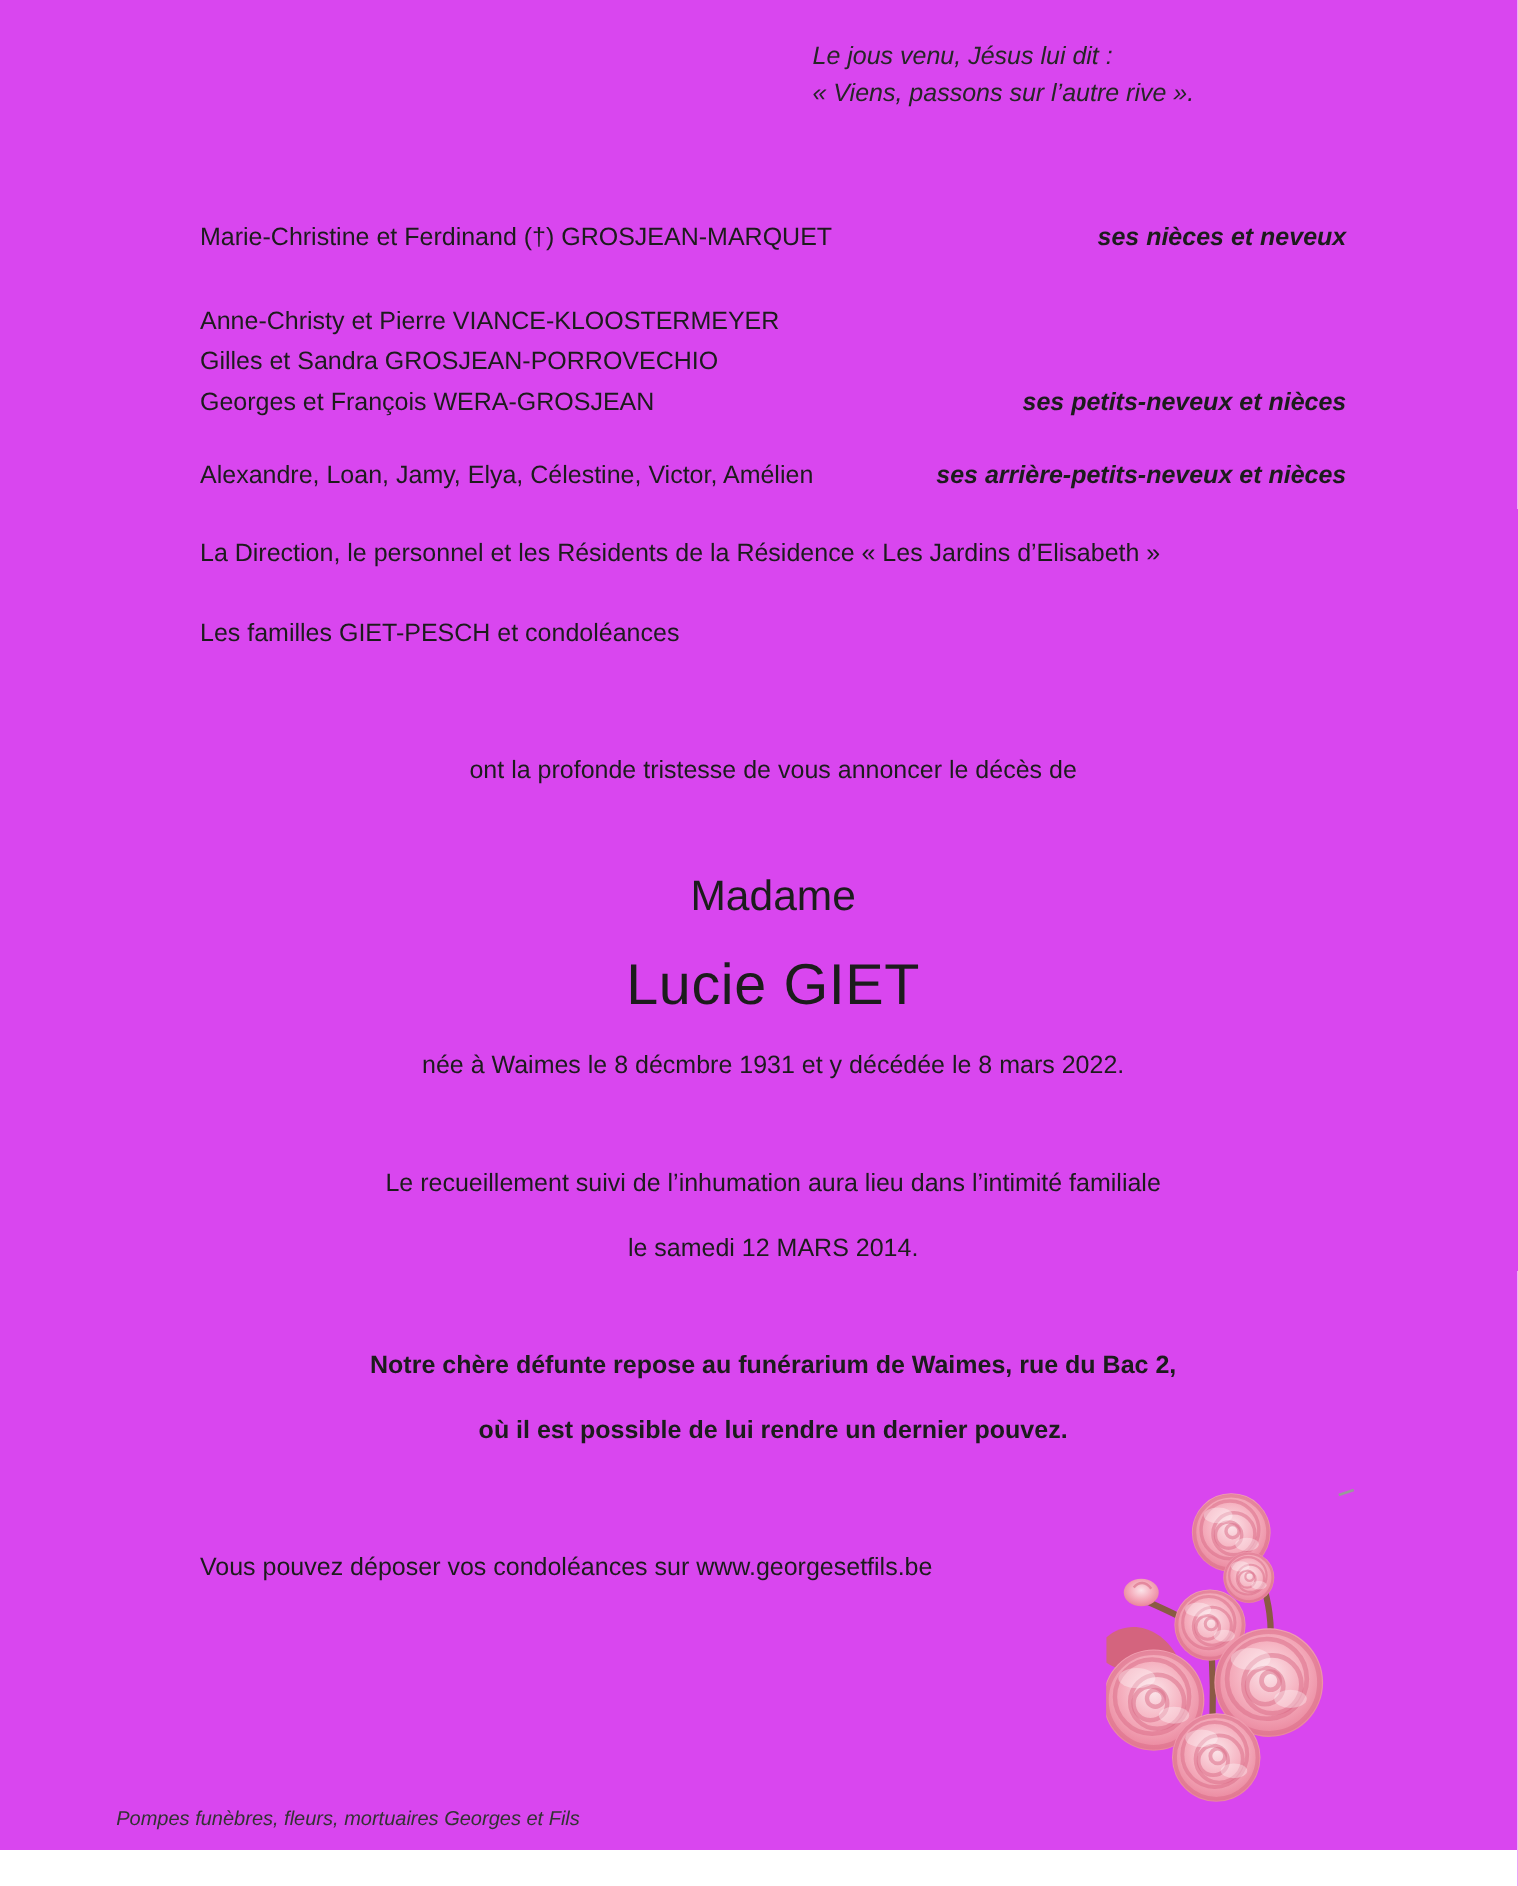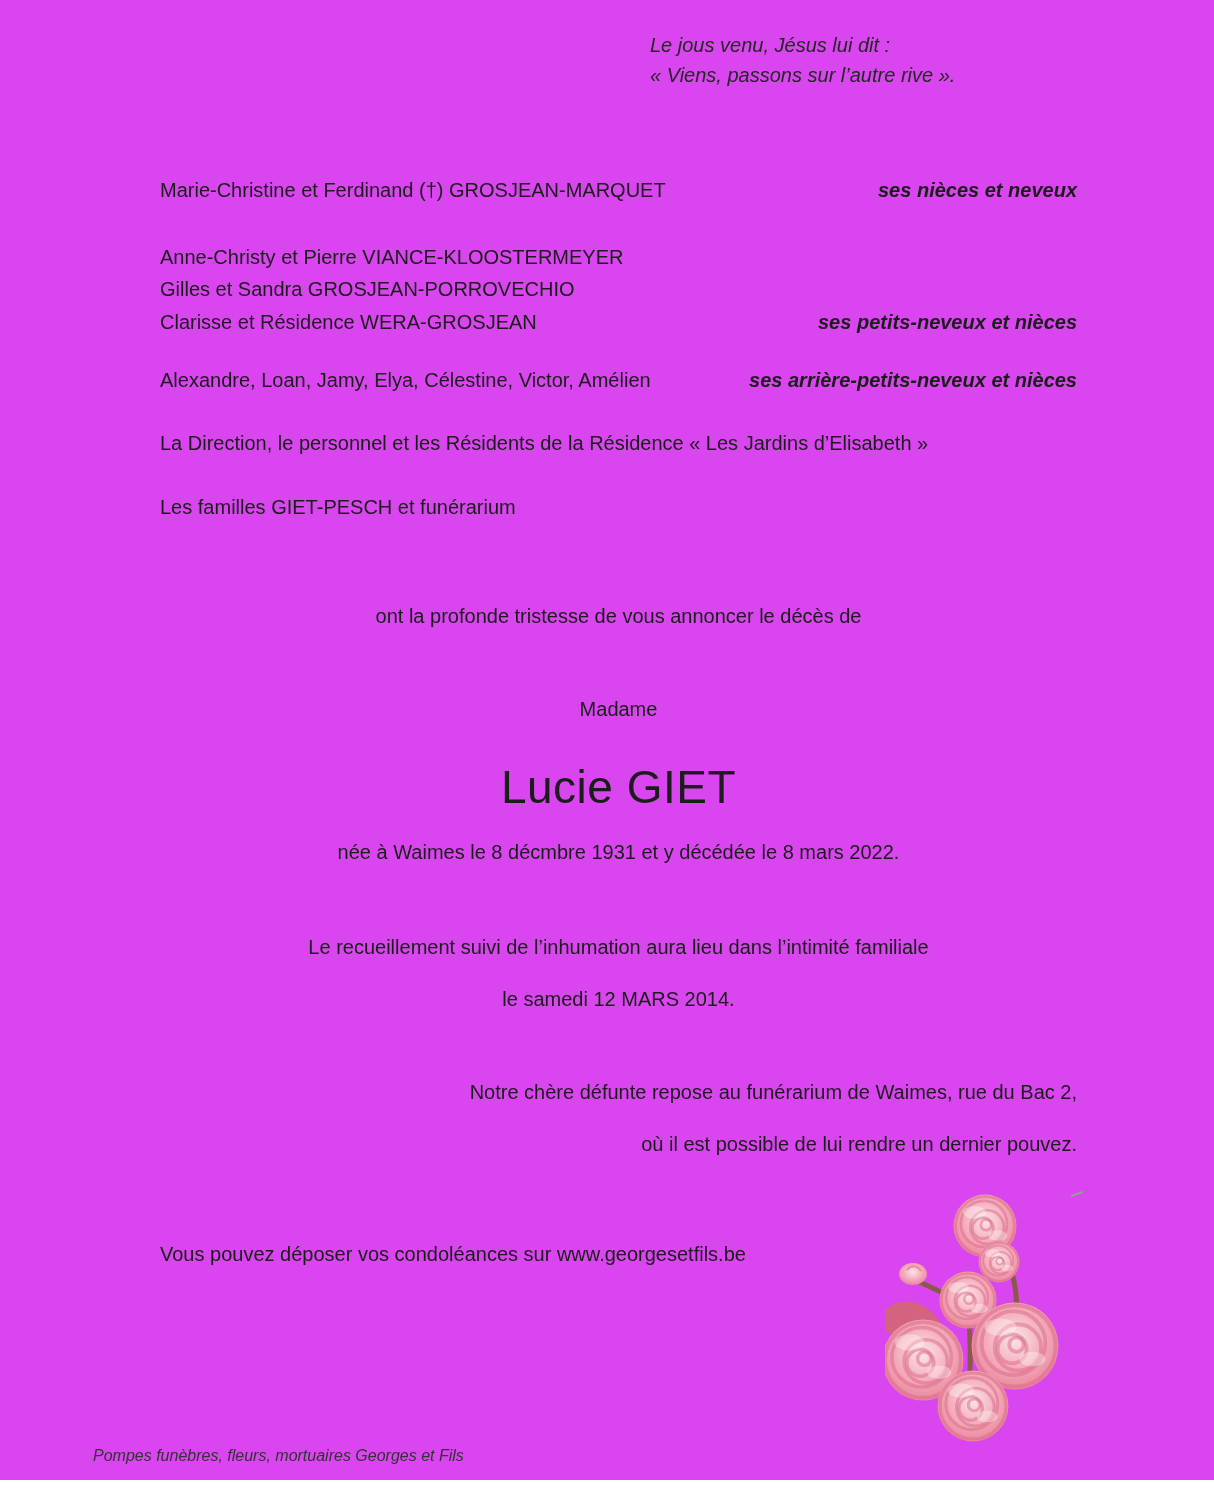--- a/index.html
+++ b/index.html
@@ -32,23 +32,23 @@
     display:flex;
     justify-content:space-between;
     align-items:flex-end;
   }
   .label{
     font-weight:bold;
     font-style:italic;
     font-size:20px;
   }
   .center{text-align:center;white-space:normal;}
-  .honorific{font-size:20px;}
+  .honorific{font-size:34px;}
   .deceased-name{font-size:46px;letter-spacing:0.5px;}
-  .bold{font-weight:normal;text-align:right;}
+  .bold{font-weight:bold;}
   .footer{
     position:absolute;
     left:93px;
     top:1398px;
     font-style:italic;
     font-size:16px;
     line-height:23px;
     color:#333333;
     white-space:pre;
   }
@@ -71,31 +71,31 @@
   </div>
 
   <div class="line flexrow" style="top:179px">
     <span>Marie-Christine et Ferdinand (†) GROSJEAN-MARQUET</span>
     <span class="label">ses nièces et neveux</span>
   </div>
 
   <div class="line" style="top:246px">Anne-Christy et Pierre VIANCE-KLOOSTERMEYER</div>
   <div class="line" style="top:278px">Gilles et Sandra GROSJEAN-PORROVECHIO</div>
   <div class="line flexrow" style="top:311px">
-    <span>Clarisse et Résidence WERA-GROSJEAN</span>
+    <span>Georges et François WERA-GROSJEAN</span>
     <span class="label">ses petits-neveux et nièces</span>
   </div>
 
   <div class="line flexrow" style="top:369px">
     <span>Alexandre, Loan, Jamy, Elya, Célestine, Victor, Amélien</span>
     <span class="label">ses arrière-petits-neveux et nièces</span>
   </div>
 
   <div class="line" style="top:432px">La Direction, le personnel et les Résidents de la Résidence « Les Jardins d’Elisabeth »</div>
-  <div class="line" style="top:496px">Les familles GIET-PESCH et funérarium</div>
+  <div class="line" style="top:496px">Les familles GIET-PESCH et condoléances</div>
 
   <div class="line center" style="top:605px">ont la profonde tristesse de vous annoncer le décès de</div>
   <div class="line center honorific" style="top:698px">Madame</div>
   <div class="line center deceased-name" style="top:760px">Lucie GIET</div>
   <div class="line center" style="top:841px">née à Waimes le 8 décmbre 1931 et y décédée le 8 mars 2022.</div>
 
   <div class="line center" style="top:936px">Le recueillement suivi de l’inhumation aura lieu dans l’intimité familiale</div>
   <div class="line center" style="top:988px">le samedi 12 MARS 2014.</div>
 
   <div class="line center bold" style="top:1081px">Notre chère défunte repose au funérarium de Waimes, rue du Bac 2,</div>

